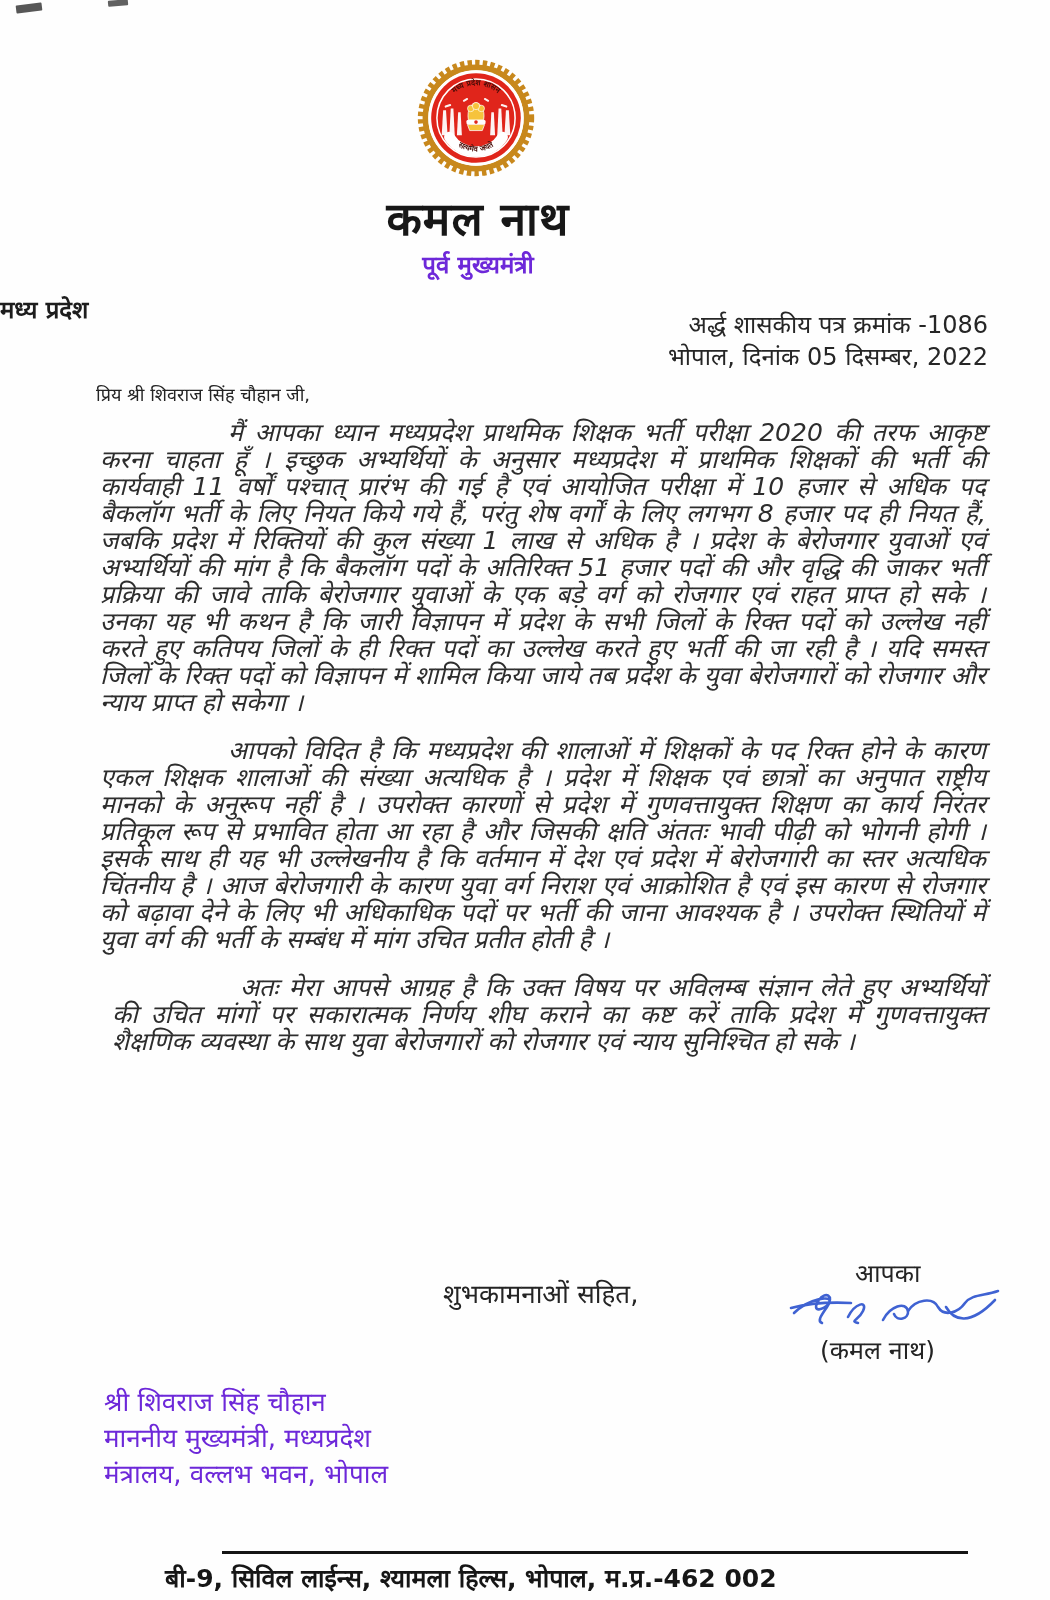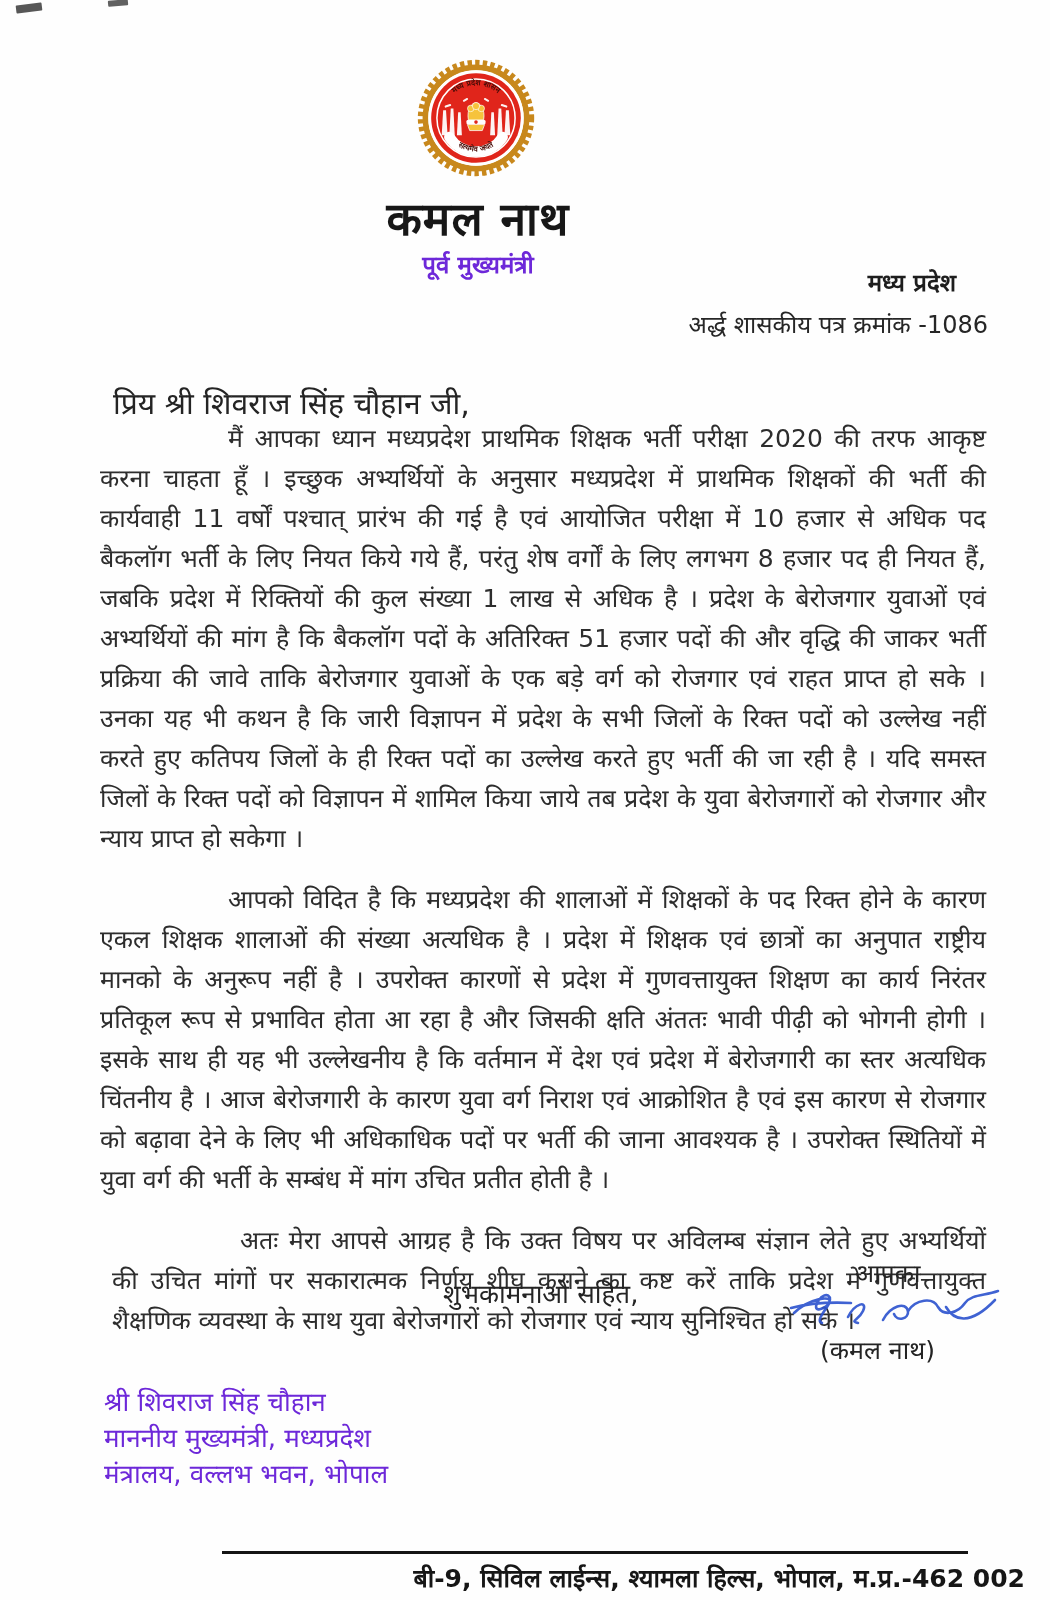--- a/index.html
+++ b/index.html
@@ -14,42 +14,42 @@
     color:#2a2a2a;
   }
   .scan-mark { position:absolute; background:#3a3a3a; border-radius:1px; }
   .scan-mark.m1 { top:4px; left:16px; width:26px; height:8px; transform:rotate(-7deg); opacity:.85; }
   .scan-mark.m2 { top:0px; left:108px; width:20px; height:6px; transform:rotate(-5deg); opacity:.8; }
   .seal { position:absolute; top:56px; left:411px; width:130px; height:124px; }
   .sender-name { position:absolute; top:186px; width:956px; left:0; text-align:center;
                  font-size:46px; font-weight:700; color:#171717; letter-spacing:1px; }
   .sender-title1 { position:absolute; top:247px; width:956px; left:0; text-align:center;
                    font-size:24px; font-weight:700; color:#6d28d9; }
-  .sender-title2 { position:absolute; top:265px; width:956px; left:0; text-align:right;
+  .sender-title2 { position:absolute; top:292px; width:956px; left:0; text-align:left;
                    font-size:24px; font-weight:700; color:#1d1d1d; }
 
   .ref-block { position:absolute; top:309px; left:560px; width:428px; text-align:right;
                font-size:24px; line-height:32px; color:#262626; }
 
-  .salutation { position:absolute; top:382px; left:113px; font-size:30px; color:#242424; }
+  .salutation { position:absolute; top:382px; left:96px; font-size:18px; color:#242424; }
 
   .body-text { position:absolute; top:419px; left:100px; width:886px;
-               font-size:25px; line-height:40px; text-align:justify; color:#2d2d2d; }
+               font-size:25px; line-height:27px; text-align:justify; color:#2d2d2d;font-style:italic; }
   .body-text p { text-indent:128px; margin-bottom:21px; }
   .body-text p:last-child { margin-bottom:0;margin-left:12px; }
 
   .closing-regards { position:absolute; top:1232px; left:443px; font-size:26px; color:#242424;margin-top:43px; }
   .closing-yours   { position:absolute; top:1255px; left:855px; font-size:25px; color:#242424; }
   .signature-svg   { position:absolute; top:1286px; left:788px; width:215px; height:52px; }
   .signatory       { position:absolute; top:1332px; left:820px; font-size:25px; color:#242424; }
 
   .recipient { position:absolute; top:1384px; left:104px; font-size:26px; line-height:36px; color:#6d28d9; }
 
   .footer-rule { position:absolute; top:1551px; left:222px; width:746px; height:3px; background:#141414; }
-  .footer-text { position:absolute; top:1560px; left:165px; width:860px; text-align:right;
+  .footer-text { position:absolute; top:1560px; left:165px; width:860px; text-align:left;
                  font-size:25px; font-weight:700; color:#161616; }
 </style>
 </head>
 <body>
 
 <div class="page">
 
   <div class="scan-mark m1"></div>
   <div class="scan-mark m2"></div>
 
@@ -95,20 +95,21 @@
       </text>
     </g>
   </svg>
 
   <div class="sender-name">कमल नाथ</div>
   <div class="sender-title1">पूर्व मुख्यमंत्री</div>
   <div class="sender-title2">मध्य प्रदेश</div>
 
   <div class="ref-block">
     <div>अर्द्ध शासकीय पत्र क्रमांक -1086</div>
+    <div>भोपाल, दिनांक 05 दिसम्बर, 2022</div>
   </div>
 
   <div class="salutation">प्रिय श्री शिवराज सिंह चौहान जी,</div>
 
   <div class="body-text">
     <p>मैं आपका ध्यान मध्यप्रदेश प्राथमिक शिक्षक भर्ती परीक्षा 2020 की तरफ आकृष्ट करना चाहता हूँ । इच्छुक अभ्यर्थियों के अनुसार मध्यप्रदेश में प्राथमिक शिक्षकों की भर्ती की कार्यवाही 11 वर्षों पश्चात् प्रारंभ की गई है एवं आयोजित परीक्षा में 10 हजार से अधिक पद बैकलॉग भर्ती के लिए नियत किये गये हैं, परंतु शेष वर्गों के लिए लगभग 8 हजार पद ही नियत हैं, जबकि प्रदेश में रिक्तियों की कुल संख्या 1 लाख से अधिक है । प्रदेश के बेरोजगार युवाओं एवं अभ्यर्थियों की मांग है कि बैकलॉग पदों के अतिरिक्त 51 हजार पदों की और वृद्धि की जाकर भर्ती प्रक्रिया की जावे ताकि बेरोजगार युवाओं के एक बड़े वर्ग को रोजगार एवं राहत प्राप्त हो सके । उनका यह भी कथन है कि जारी विज्ञापन में प्रदेश के सभी जिलों के रिक्त पदों को उल्लेख नहीं करते हुए कतिपय जिलों के ही रिक्त पदों का उल्लेख करते हुए भर्ती की जा रही है । यदि समस्त जिलों के रिक्त पदों को विज्ञापन में शामिल किया जाये तब प्रदेश के युवा बेरोजगारों को रोजगार और न्याय प्राप्त हो सकेगा ।</p>
     <p>आपको विदित है कि मध्यप्रदेश की शालाओं में शिक्षकों के पद रिक्त होने के कारण एकल शिक्षक शालाओं की संख्या अत्यधिक है । प्रदेश में शिक्षक एवं छात्रों का अनुपात राष्ट्रीय मानको के अनुरूप नहीं है । उपरोक्त कारणों से प्रदेश में गुणवत्तायुक्त शिक्षण का कार्य निरंतर प्रतिकूल रूप से प्रभावित होता आ रहा है और जिसकी क्षति अंततः भावी पीढ़ी को भोगनी होगी । इसके साथ ही यह भी उल्लेखनीय है कि वर्तमान में देश एवं प्रदेश में बेरोजगारी का स्तर अत्यधिक चिंतनीय है । आज बेरोजगारी के कारण युवा वर्ग निराश एवं आक्रोशित है एवं इस कारण से रोजगार को बढ़ावा देने के लिए भी अधिकाधिक पदों पर भर्ती की जाना आवश्यक है । उपरोक्त स्थितियों में युवा वर्ग की भर्ती के सम्बंध में मांग उचित प्रतीत होती है ।</p>
     <p>अतः मेरा आपसे आग्रह है कि उक्त विषय पर अविलम्ब संज्ञान लेते हुए अभ्यर्थियों की उचित मांगों पर सकारात्मक निर्णय शीघ कराने का कष्ट करें ताकि प्रदेश में गुणवत्तायुक्त शैक्षणिक व्यवस्था के साथ युवा बेरोजगारों को रोजगार एवं न्याय सुनिश्चित हो सके ।</p>
   </div>
 

